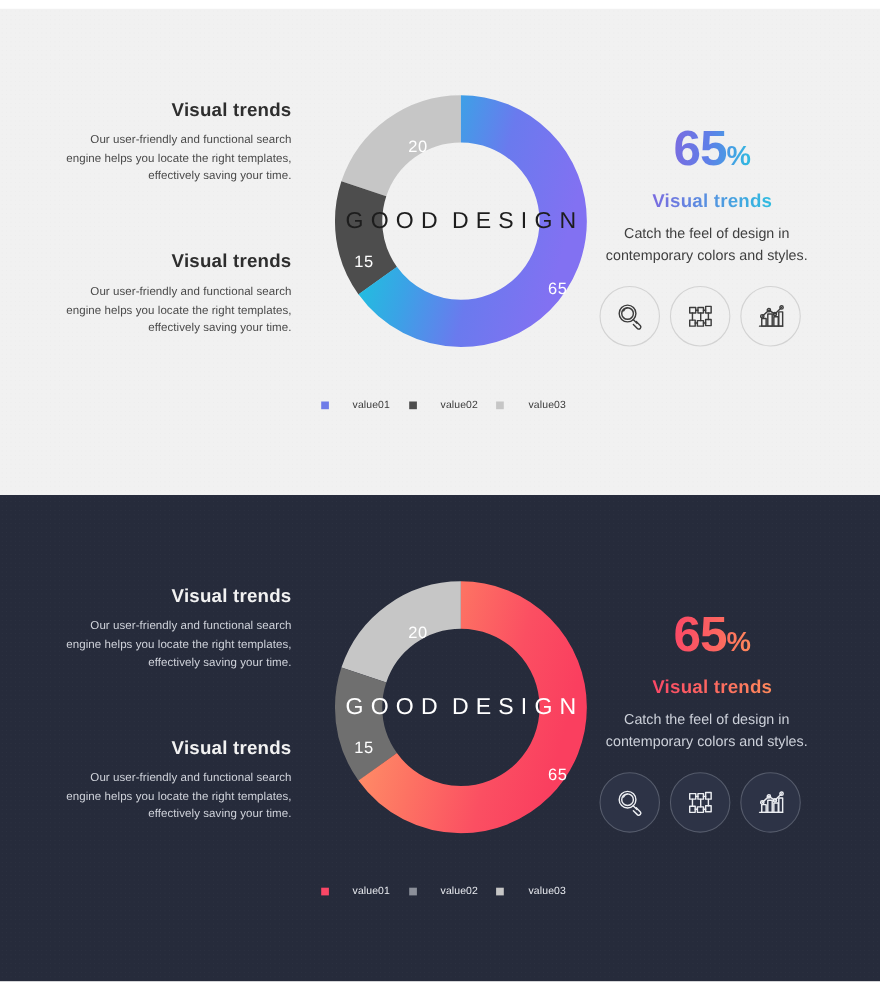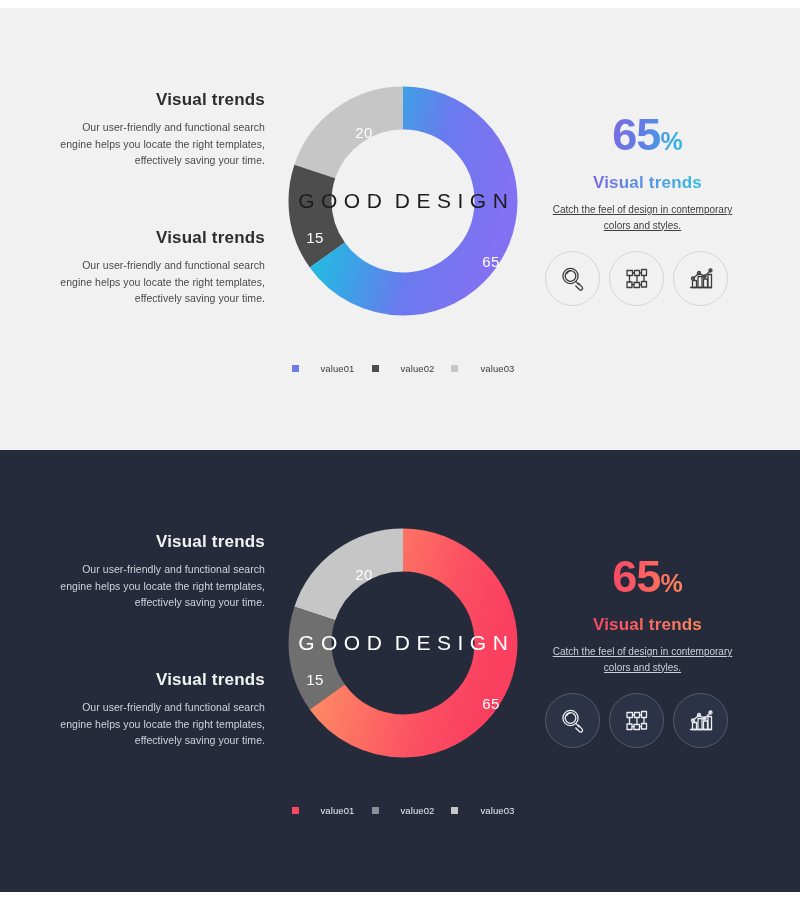--- a/index.html
+++ b/index.html
@@ -84,21 +84,21 @@
     letter-spacing: 0.05px;
   }
   .panel-light .tb-title { color: #2e2e2e; }
   .panel-light .tb-body  { color: #4a4a4a; }
   .panel-dark  .tb-title { color: #f2f2f2; }
   .panel-dark  .tb-body  { color: #cfd2da; }
 
   
   .chart-wrap {
     position: absolute;
-    left: 288px;
+    left: 304px;
     top: 78px;
     width: 230px;
     height: 230px;
   }
   .chart-svg { display: block; width: 230px; height: 230px; }
 
   .slice-label {
     font-family: "Liberation Sans", sans-serif;
     font-size: 15px;
     fill: #ffffff;
@@ -195,24 +195,23 @@
   }
   .panel-light .right-title {
     background-image: linear-gradient(95deg, #7b6be0 0%, #2ebde0 100%);
   }
   .panel-dark .right-title {
     background-image: linear-gradient(95deg, #fa4766 0%, #ff8a5b 100%);
   }
 
   .right-body {
     margin-top: 9px;
-    font-size: 10px;
+    font-size: 13px;
     line-height: 1.55;
     width: 195px;
-    text-decoration: underline;
   }
   .panel-light .right-body { color: #3f3f3f; }
   .panel-dark  .right-body { color: #ccd0d9; }
 
   
   .icon-row {
     margin-top: 18px;
     display: flex;
     gap: 9px;
   }

